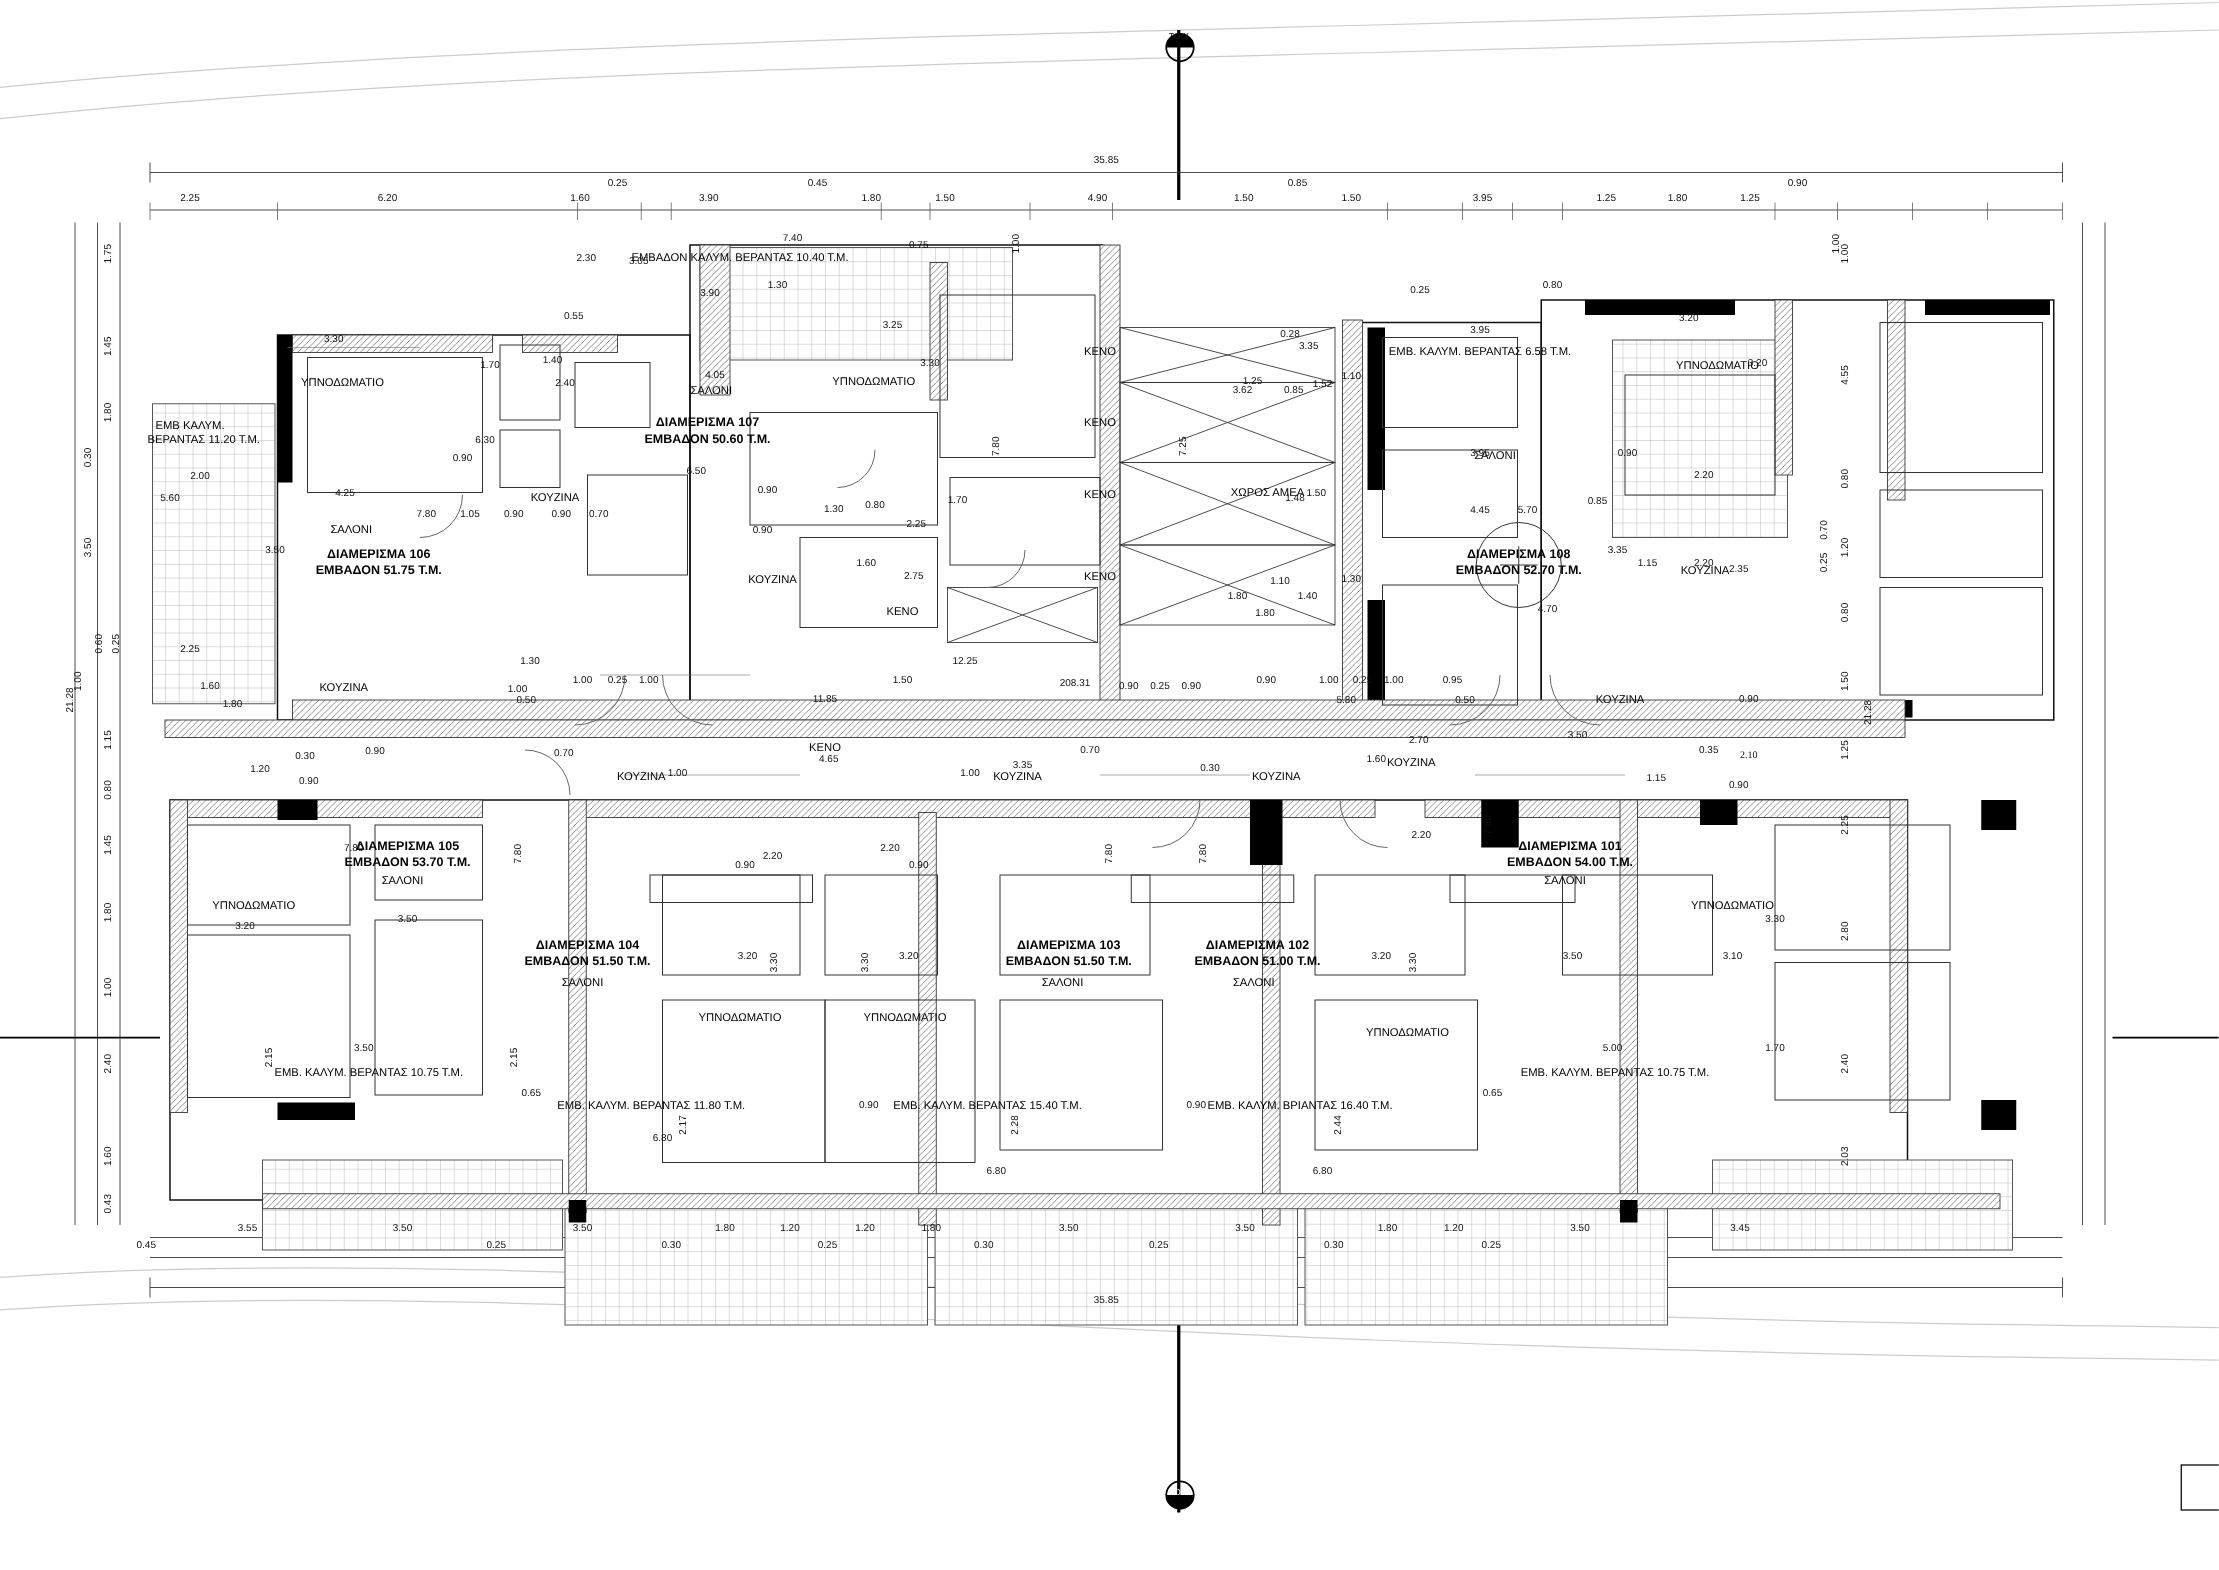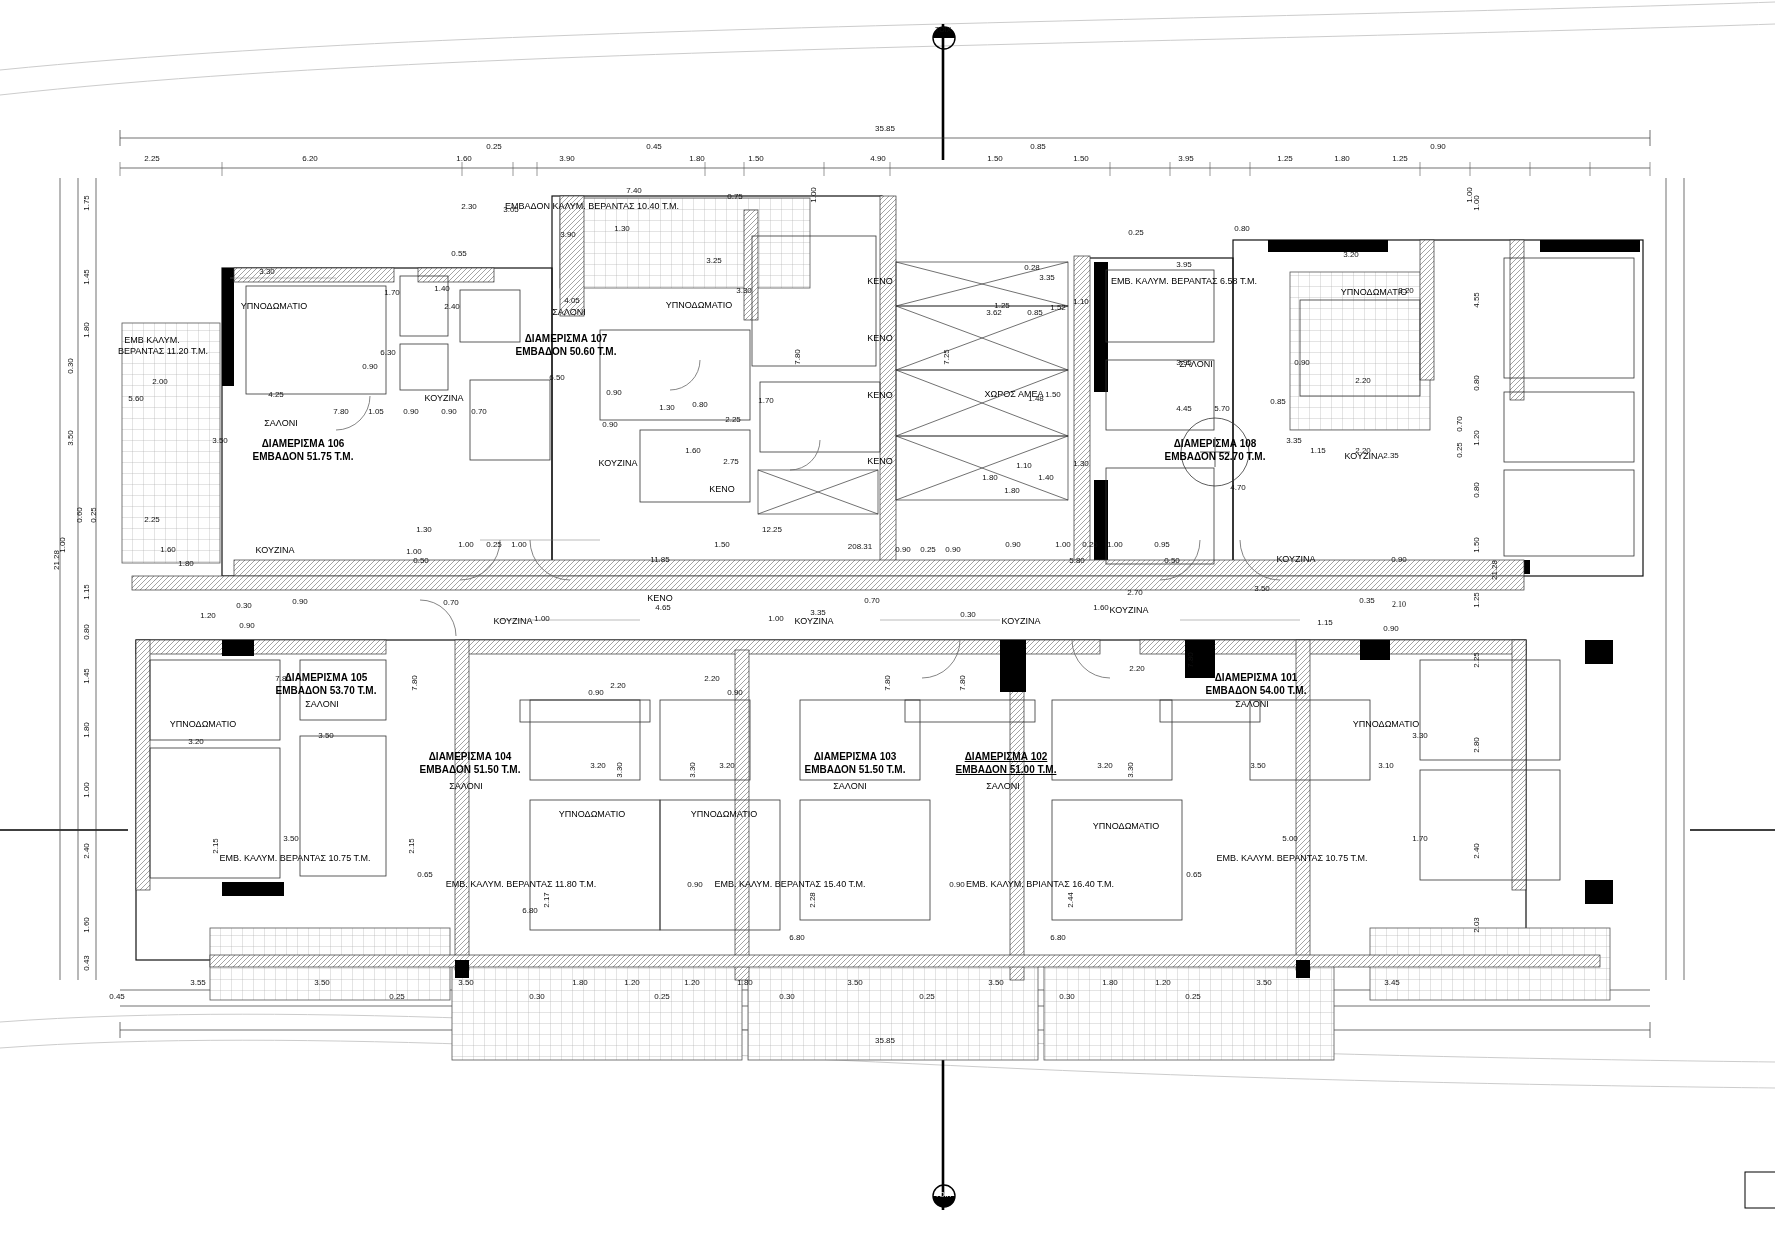--- a/index.html
+++ b/index.html
@@ -279,21 +279,21 @@
         <div>ΕΜΒΑΔΟΝ 53.70 Τ.Μ.</div>
       </div>
       <div class="aptname" style="left: 470px; top: 763px;">
         <div>ΔΙΑΜΕΡΙΣΜΑ 104</div>
         <div>ΕΜΒΑΔΟΝ 51.50 Τ.Μ.</div>
       </div>
       <div class="aptname" style="left: 855px; top: 763px;">
         <div>ΔΙΑΜΕΡΙΣΜΑ 103</div>
         <div>ΕΜΒΑΔΟΝ 51.50 Τ.Μ.</div>
       </div>
-      <div class="aptname" style="left: 1006px; top: 763px; text-decoration: underline;">
+      <div class="aptname" style="left: 1006px; top: 763px;">
         <div>ΔΙΑΜΕΡΙΣΜΑ 102</div>
         <div>ΕΜΒΑΔΟΝ 51.00 Τ.Μ.</div>
       </div>
       <div class="aptname" style="left: 1256px; top: 684px;">
         <div>ΔΙΑΜΕΡΙΣΜΑ 101</div>
         <div>ΕΜΒΑΔΟΝ 54.00 Τ.Μ.</div>
       </div>
       <div class="room" style="left: 274px; top: 306px;">ΥΠΝΟΔΩΜΑΤΙΟ</div>
       <div class="room" style="left: 699px; top: 305px;">ΥΠΝΟΔΩΜΑΤΙΟ</div>
       <div class="room" style="left: 1374px; top: 292px;">ΥΠΝΟΔΩΜΑΤΙΟ</div>

